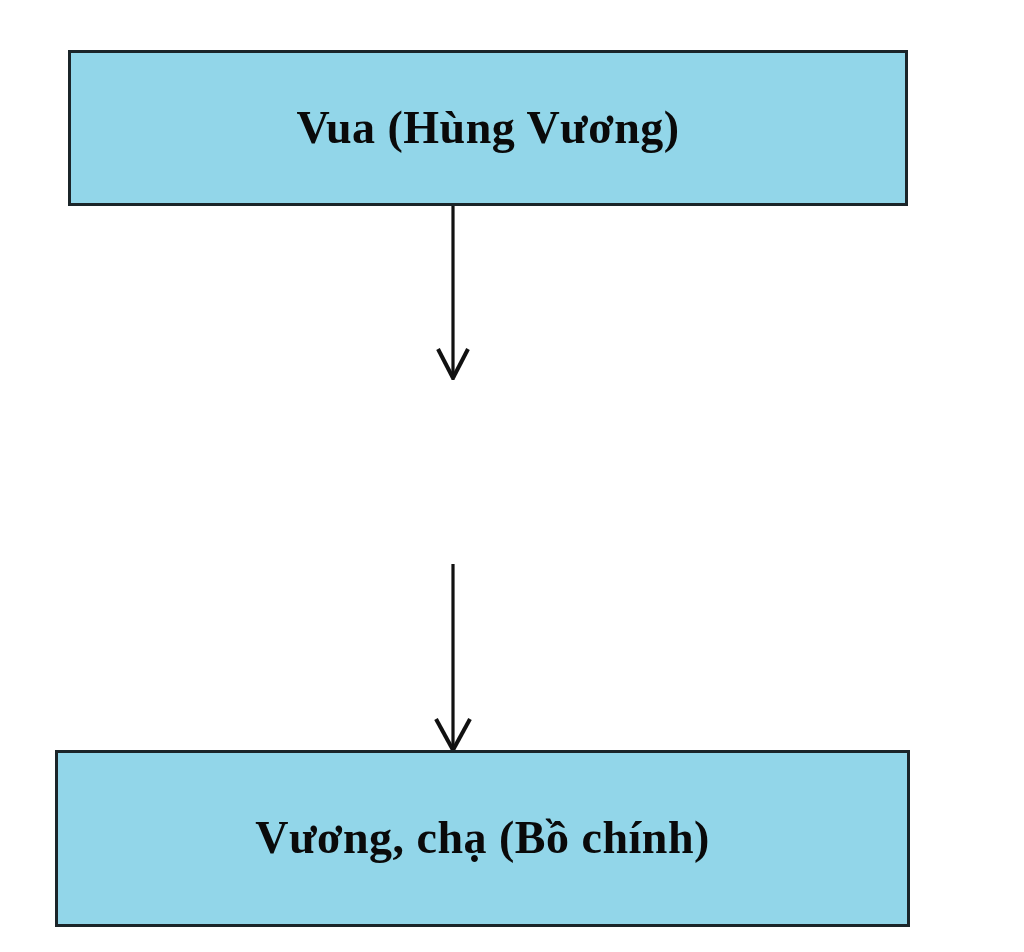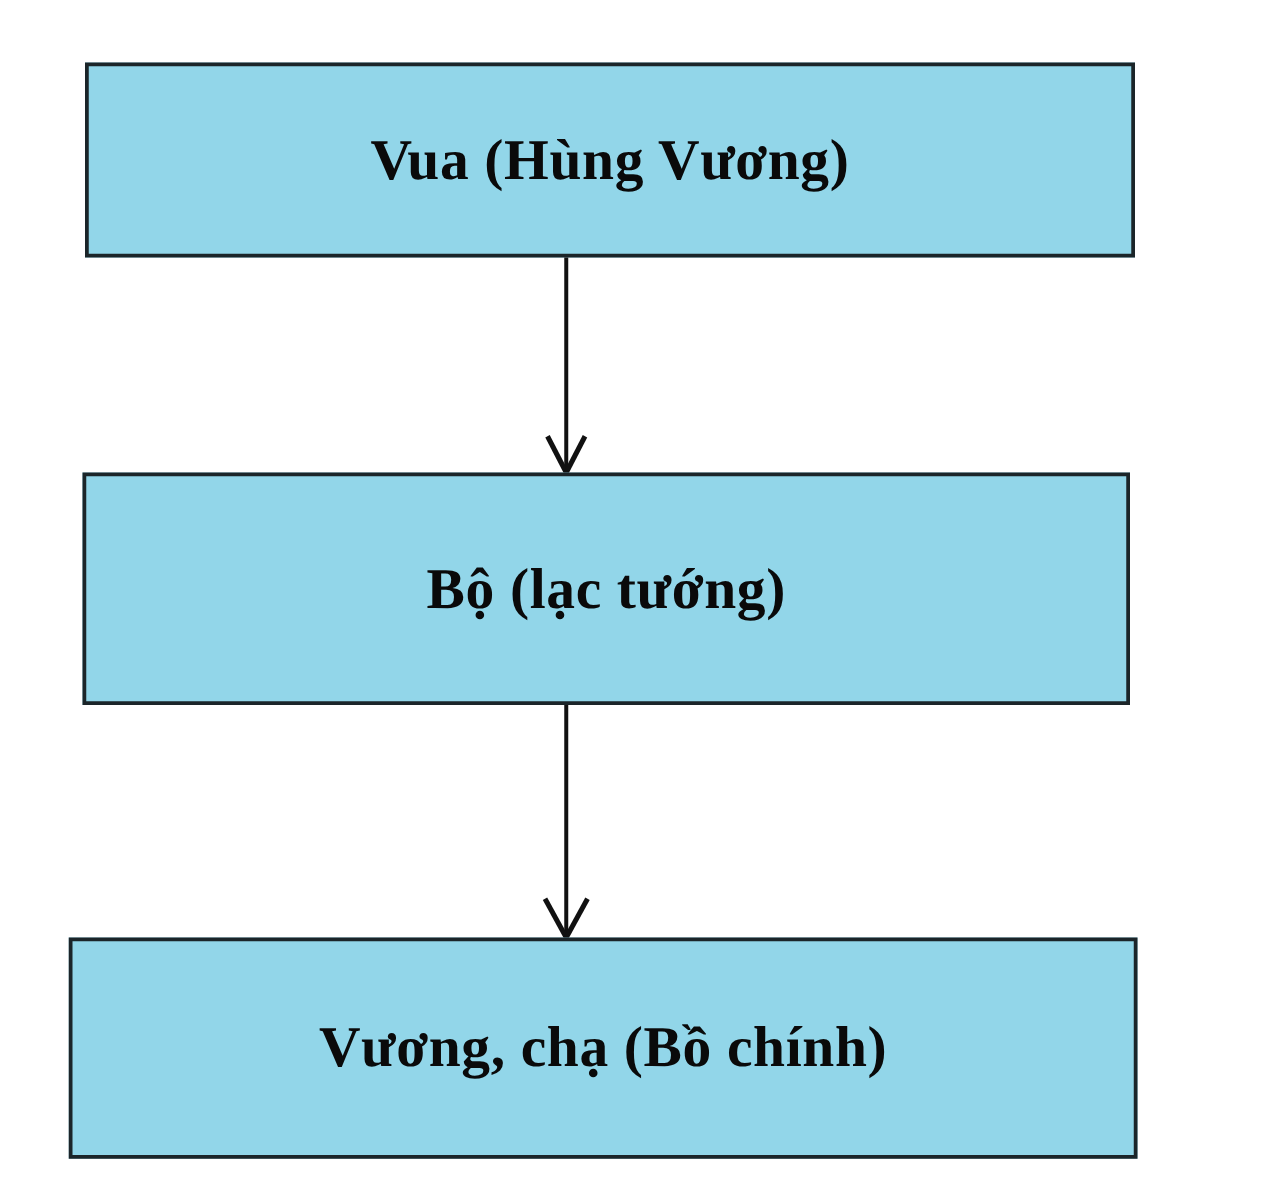--- a/index.html
+++ b/index.html
@@ -101,23 +101,20 @@
   <div class="node-box" id="box-king">
     <span class="node-label">Vua (Hùng Vương)</span>
   </div>
 
   <svg class="connector" id="connector-king-to-bo" viewBox="0 0 72 174" width="72" height="174">
     <line class="arrow-stroke" x1="35" y1="0" x2="35" y2="174"></line>
     <path class="arrow-head-stroke" d="M 20 143 L 35 172"></path>
     <path class="arrow-head-stroke" d="M 50 143 L 35 172"></path>
   </svg>
 
-  <div class="node-box" id="box-bo">
-    <span class="node-label">Bộ (lạc tướng)</span>
-  </div>
 
   <svg class="connector" id="connector-bo-to-chieng" viewBox="0 0 72 188" width="72" height="188">
     <line class="arrow-stroke" x1="35" y1="0" x2="35" y2="188"></line>
     <path class="arrow-head-stroke" d="M 18 155 L 35 186"></path>
     <path class="arrow-head-stroke" d="M 52 155 L 35 186"></path>
   </svg>
 
   <div class="node-box" id="box-chieng">
     <span class="node-label">Vương, chạ (Bồ chính)</span>
   </div>

